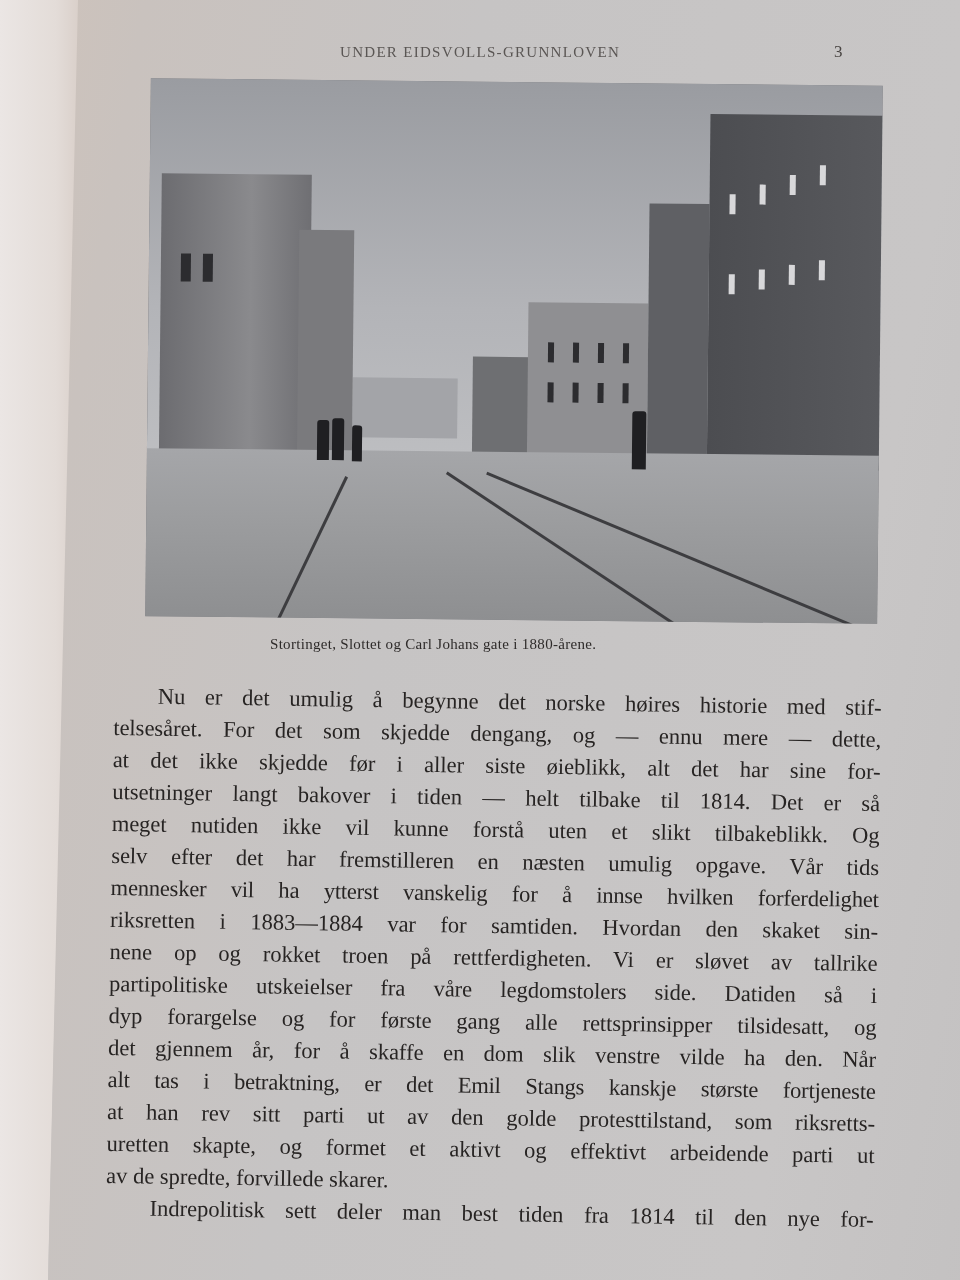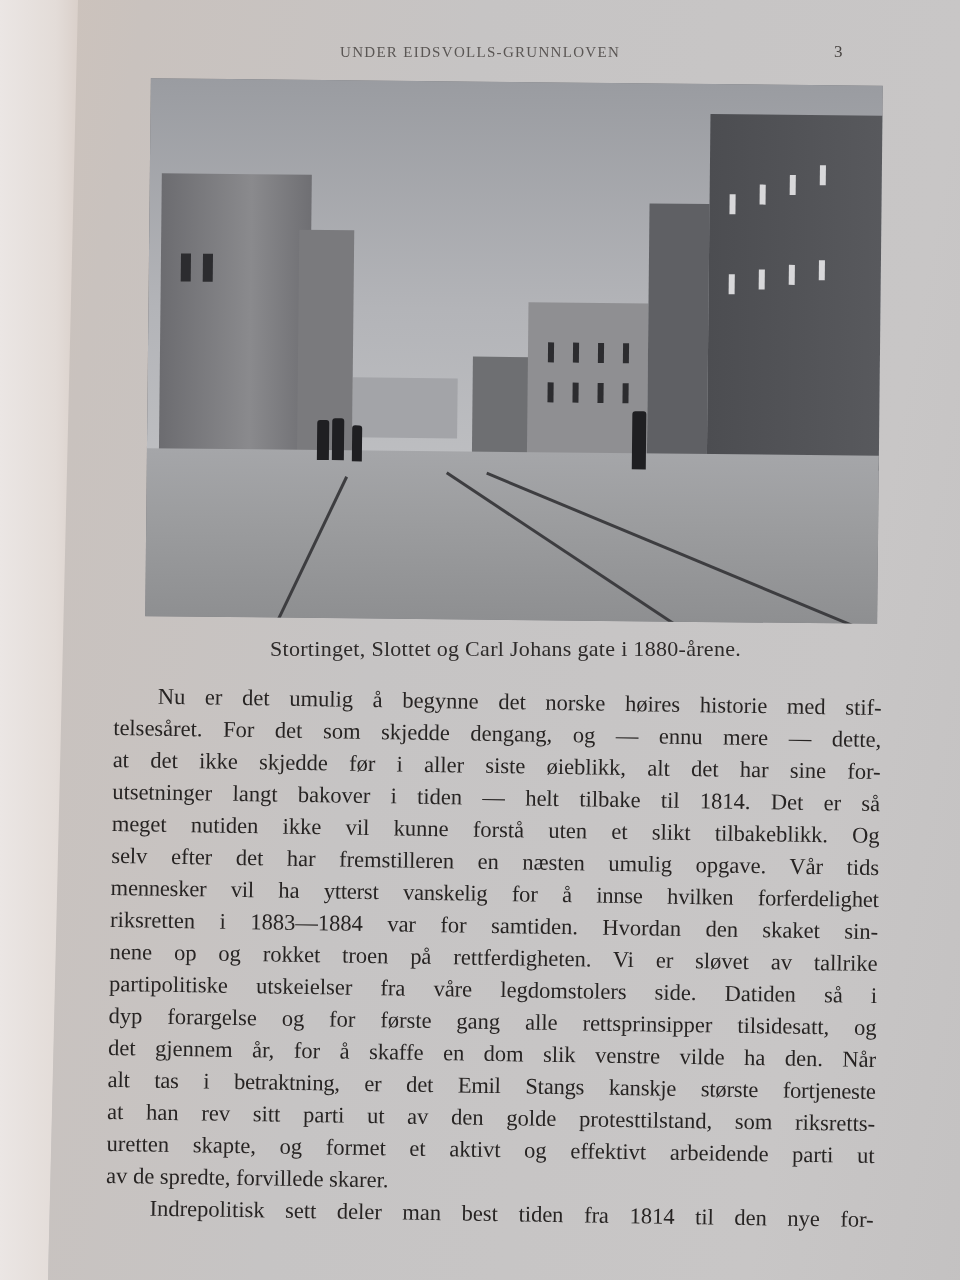--- a/index.html
+++ b/index.html
@@ -44,21 +44,21 @@
     .b-palace { left:205px; top:297px; width:105px; height:60px; background:#a3a4a8; }
     .b-mid { left:380px; top:220px; width:120px; height:160px; background:#8f8f92; }
     .b-mid2 { left:325px; top:275px; width:60px; height:105px; background:#6e6f72; }
     .b-right1 { left:500px; top:120px; width:60px; height:260px; background:#5f6064; }
     .b-right2 { left:560px; top:30px; width:172px; height:355px; background:linear-gradient(90deg,#4c4d51,#58595d); }
     .win { position:absolute; width:6px; height:20px; background:#2c2c2f; }
     .rail { position:absolute; height:3px; background:#3d3d40; transform-origin:left center; }
     .person { position:absolute; background:#1f1f22; border-radius:3px 3px 0 0; }
     .caption {
       position: absolute; top: 636px; left: 270px;
-      font-size: 22px; color: #2e2b2a; letter-spacing: 0.3px;
+      font-size: 15px; color: #2e2b2a; letter-spacing: 0.3px;
     }
     .body-text {
       position: absolute; top: 680px; left: 114px; width: 768px;
       font-size: 22.5px; line-height: 32px; color: #272423;
       transform: rotate(0.9deg); transform-origin: left top;
     }
     .line { display:block; white-space: nowrap; text-align: justify; text-align-last: justify; }
     .line.last { text-align-last: left; }
     .line.indent { padding-left: 44px; }
     .line.tight { letter-spacing: -0.2px; }

